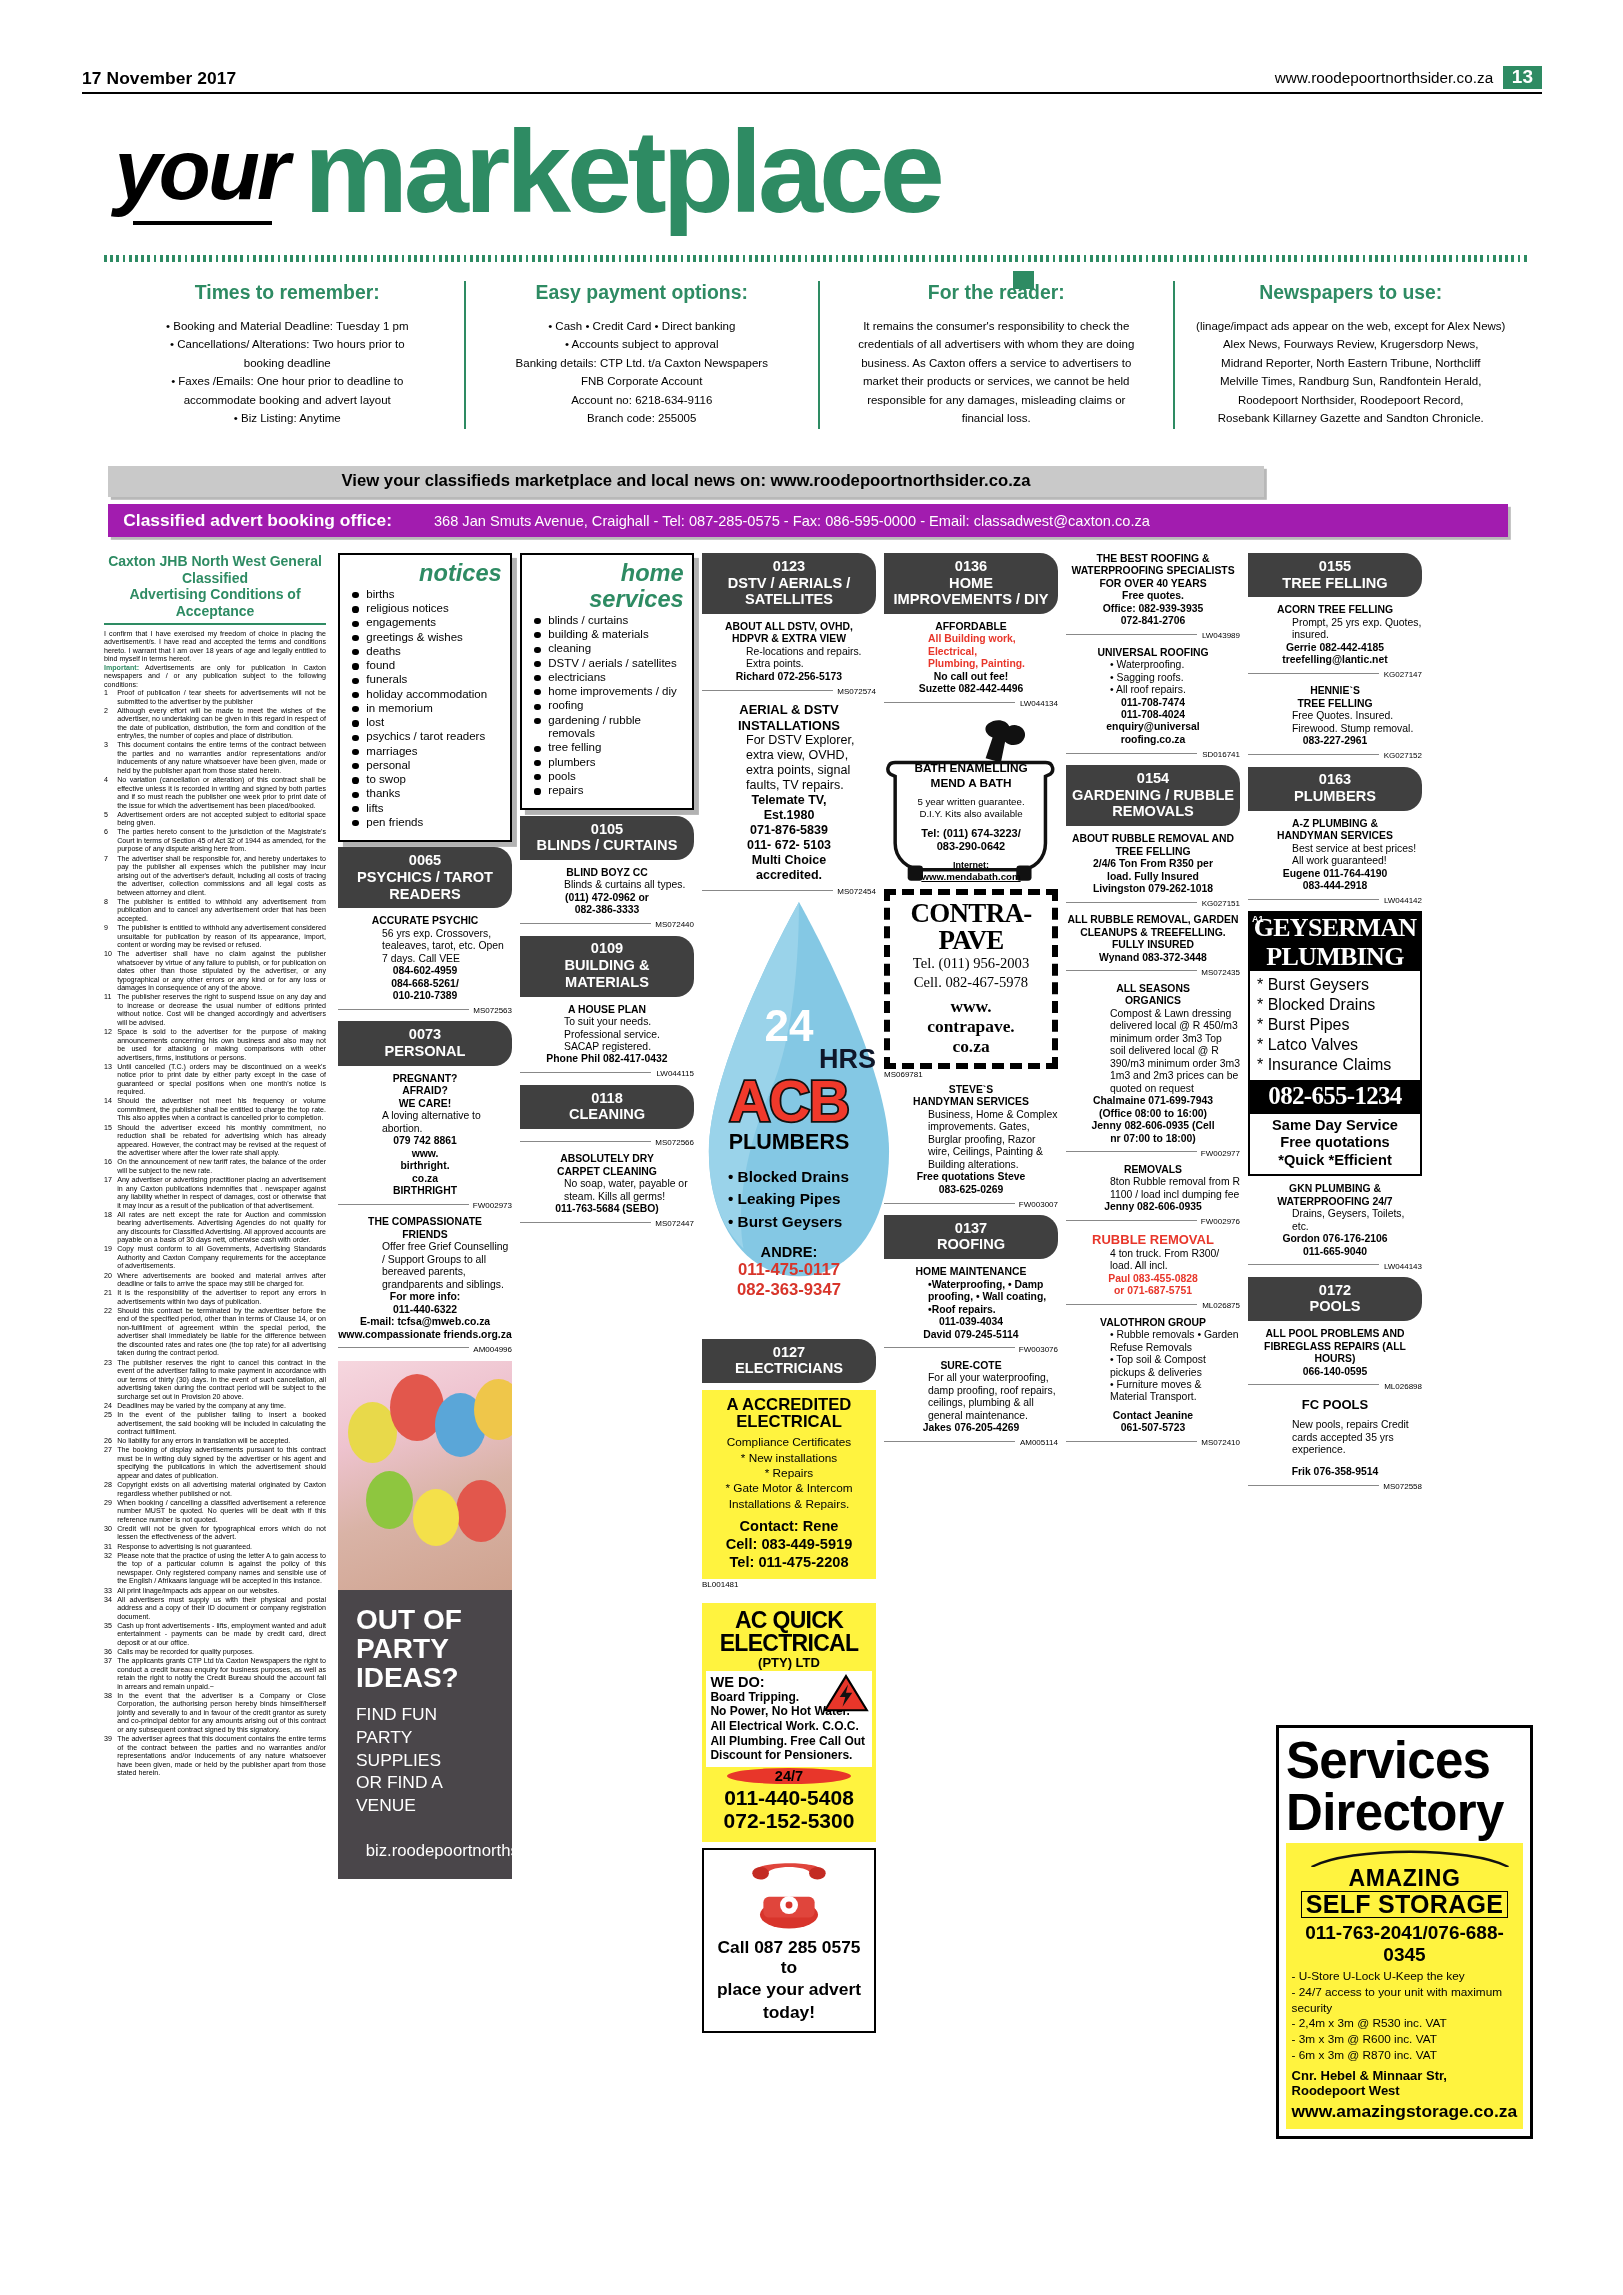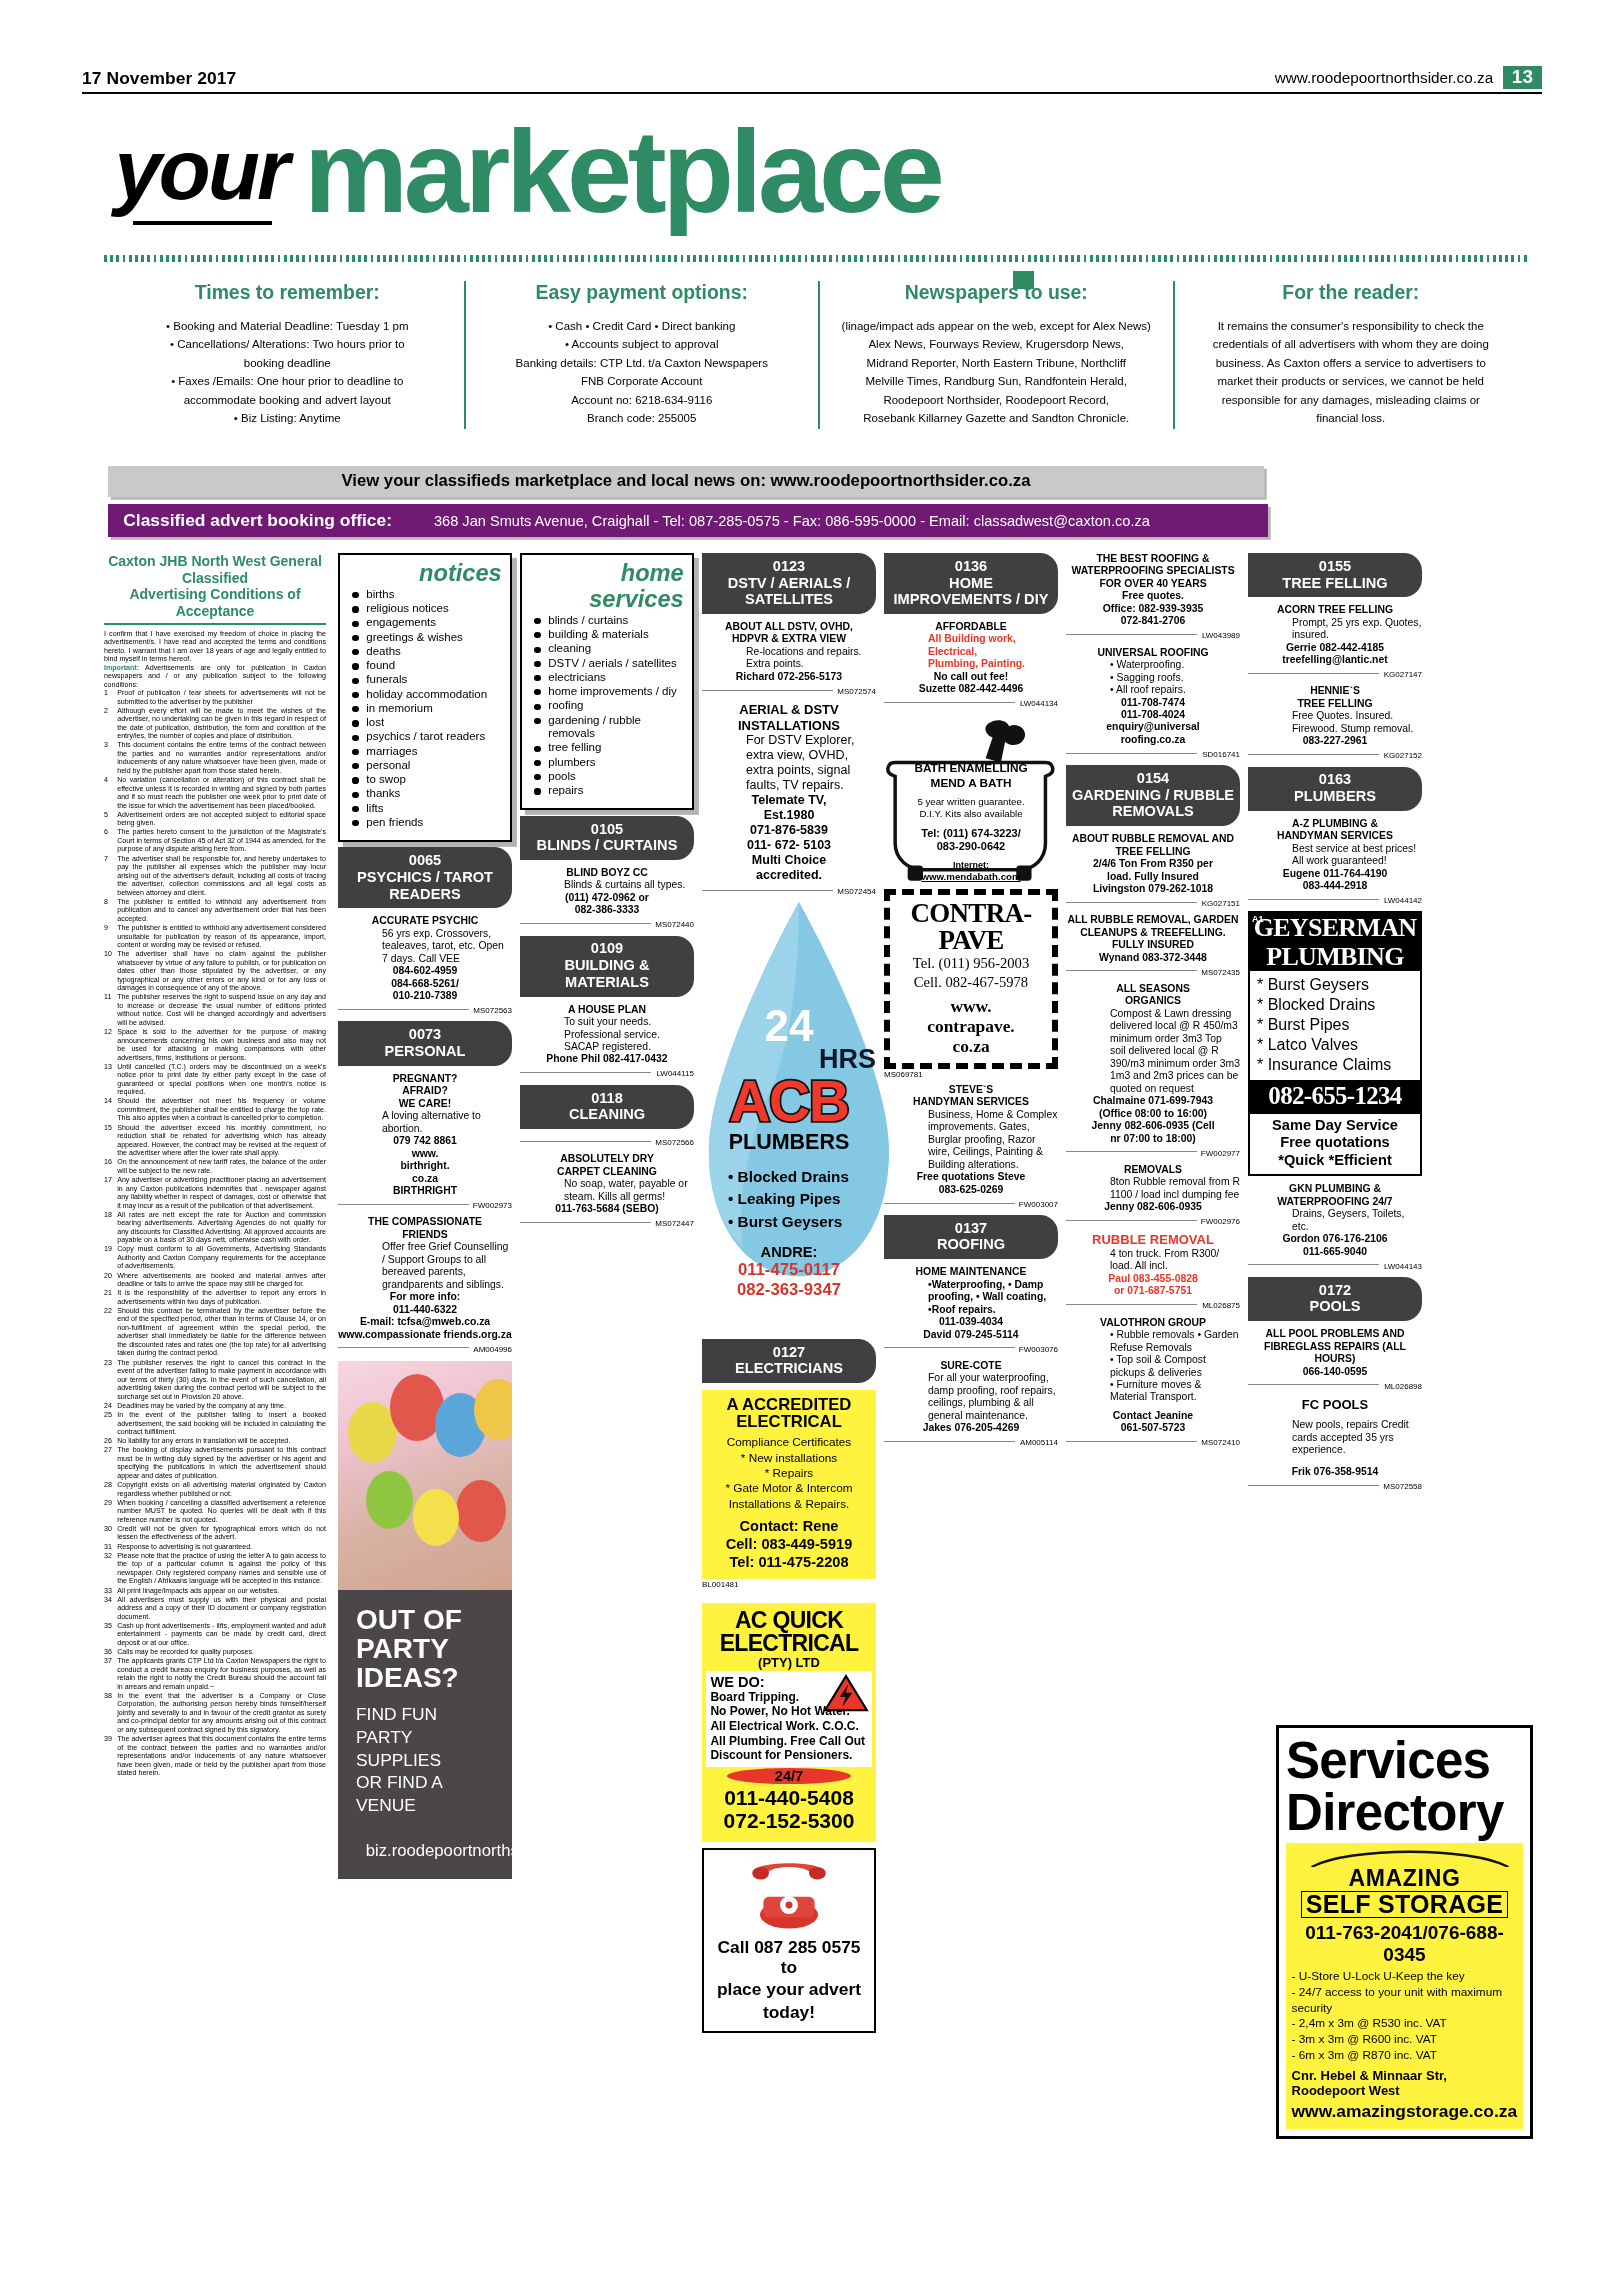--- a/index.html
+++ b/index.html
@@ -27,21 +27,21 @@
   .infocol+.infocol{border-left:2.1px solid #2e8b63;}
   .infocol h3{margin:0 0 14px;font-size:19.4px;color:#2e8b63;font-weight:bold;}
   .infocol p{margin:0 0 2.1px;font-size:11.5px;line-height:1.42;}
 
   .greenblock{position:absolute;left:1013px;top:271px;width:21px;height:18px;background:#2e8b63;}
 
   
   .greybar{position:absolute;left:108px;top:466px;width:1156px;height:30.5px;background:#c9c9c9;
      display:flex;align-items:center;justify-content:center;font-size:16.7px;font-weight:bold;
      box-shadow:2.8px 2.8px 0 rgba(0,0,0,.28);}
-  .greenbar{position:absolute;left:108px;top:504px;width:1160px;height:33px;background:#701a75;color:#fff;
+  .greenbar{position:absolute;left:108px;top:504px;width:1400px;height:33px;background:#a21caf;color:#fff;
      display:flex;align-items:center;box-shadow:2.8px 2.8px 0 rgba(0,0,0,.28);}
   .greenbar .lbl{font-size:17.4px;font-weight:bold;padding-left:15.3px;white-space:nowrap;}
   .greenbar .addr{font-size:14.6px;padding-left:42px;white-space:nowrap;}
 
   
   .grid{position:absolute;left:104px;top:553px;width:1430px;}
   .col{position:absolute;top:0;}
   .c1{left:0;width:222px;}
   .c2{left:234px;width:174px;}
   .c3{left:416px;width:174px;}
@@ -166,36 +166,36 @@
     <div class="infocol">
       <h3>Easy payment options:</h3>
       <p>• Cash • Credit Card • Direct banking</p>
       <p>• Accounts subject to approval</p>
       <p>Banking details: CTP Ltd. t/a Caxton Newspapers</p>
       <p>FNB Corporate Account</p>
       <p>Account no: 6218-634-9116</p>
       <p>Branch code: 255005</p>
     </div>
     <div class="infocol">
+      <h3>For the reader:</h3>
+      <p>It remains the consumer's responsibility to check the</p>
+      <p>credentials of all advertisers with whom they are doing</p>
+      <p>business. As Caxton offers a service to advertisers to</p>
+      <p>market their products or services, we cannot be held</p>
+      <p>responsible for any damages, misleading claims or</p>
+      <p>financial loss.</p>
+    </div>
+    <div class="infocol">
       <h3>Newspapers to use:</h3>
       <p>(linage/impact ads appear on the web, except for Alex News)</p>
       <p>Alex News, Fourways Review, Krugersdorp News,</p>
       <p>Midrand Reporter, North Eastern Tribune, Northcliff</p>
       <p>Melville Times, Randburg Sun, Randfontein Herald,</p>
       <p>Roodepoort Northsider, Roodepoort Record,</p>
       <p>Rosebank Killarney Gazette and Sandton Chronicle.</p>
-    </div>
-    <div class="infocol">
-      <h3>For the reader:</h3>
-      <p>It remains the consumer's responsibility to check the</p>
-      <p>credentials of all advertisers with whom they are doing</p>
-      <p>business. As Caxton offers a service to advertisers to</p>
-      <p>market their products or services, we cannot be held</p>
-      <p>responsible for any damages, misleading claims or</p>
-      <p>financial loss.</p>
     </div>
   </div>
 
   <div class="greybar">View your classifieds marketplace and local news on: www.roodepoortnorthsider.co.za</div>
   <div class="greenbar">
     <span class="lbl">Classified advert booking office:</span>
     <span class="addr">368 Jan Smuts Avenue, Craighall  - Tel: 087-285-0575 -  Fax: 086-595-0000 - Email:  classadwest@caxton.co.za</span>
   </div>
 
   <div class="grid">

